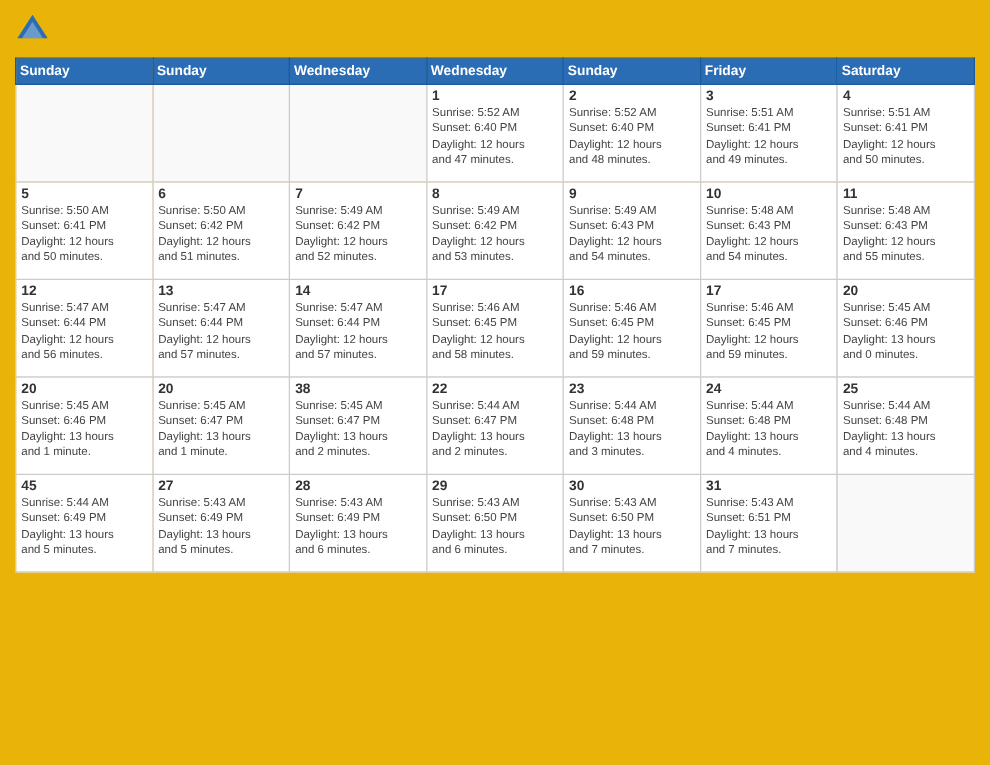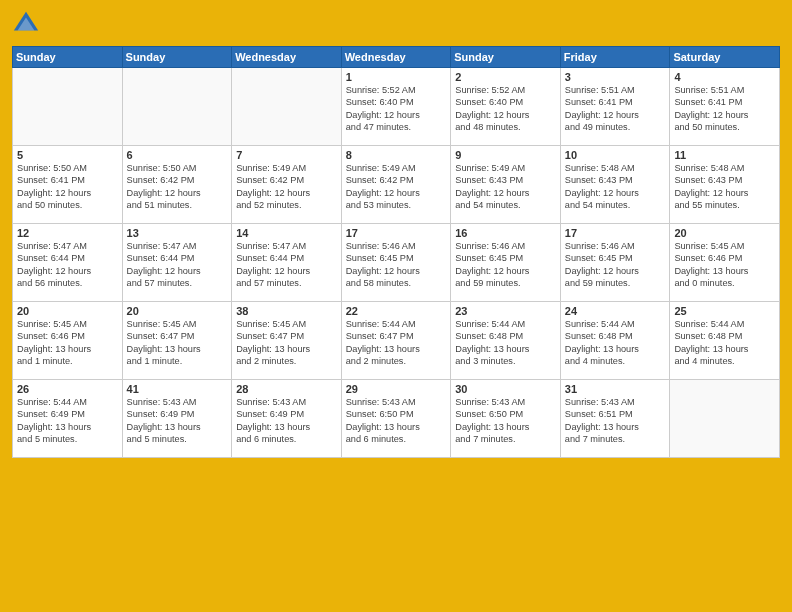--- a/index.html
+++ b/index.html
@@ -236,25 +236,25 @@
             <span class="day-number">24</span>
             <div class="day-info">Sunrise: 5:44 AM<br>Sunset: 6:48 PM<br>Daylight: 13 hours<br>and 4 minutes.</div>
           </td>
           <td>
             <span class="day-number">25</span>
             <div class="day-info">Sunrise: 5:44 AM<br>Sunset: 6:48 PM<br>Daylight: 13 hours<br>and 4 minutes.</div>
           </td>
         </tr>
         <tr>
           <td>
-            <span class="day-number">26</span>
+            <span class="day-number">45</span>
             <div class="day-info">Sunrise: 5:44 AM<br>Sunset: 6:49 PM<br>Daylight: 13 hours<br>and 5 minutes.</div>
           </td>
           <td>
-            <span class="day-number">41</span>
+            <span class="day-number">27</span>
             <div class="day-info">Sunrise: 5:43 AM<br>Sunset: 6:49 PM<br>Daylight: 13 hours<br>and 5 minutes.</div>
           </td>
           <td>
             <span class="day-number">28</span>
             <div class="day-info">Sunrise: 5:43 AM<br>Sunset: 6:49 PM<br>Daylight: 13 hours<br>and 6 minutes.</div>
           </td>
           <td>
             <span class="day-number">29</span>
             <div class="day-info">Sunrise: 5:43 AM<br>Sunset: 6:50 PM<br>Daylight: 13 hours<br>and 6 minutes.</div>
           </td>

